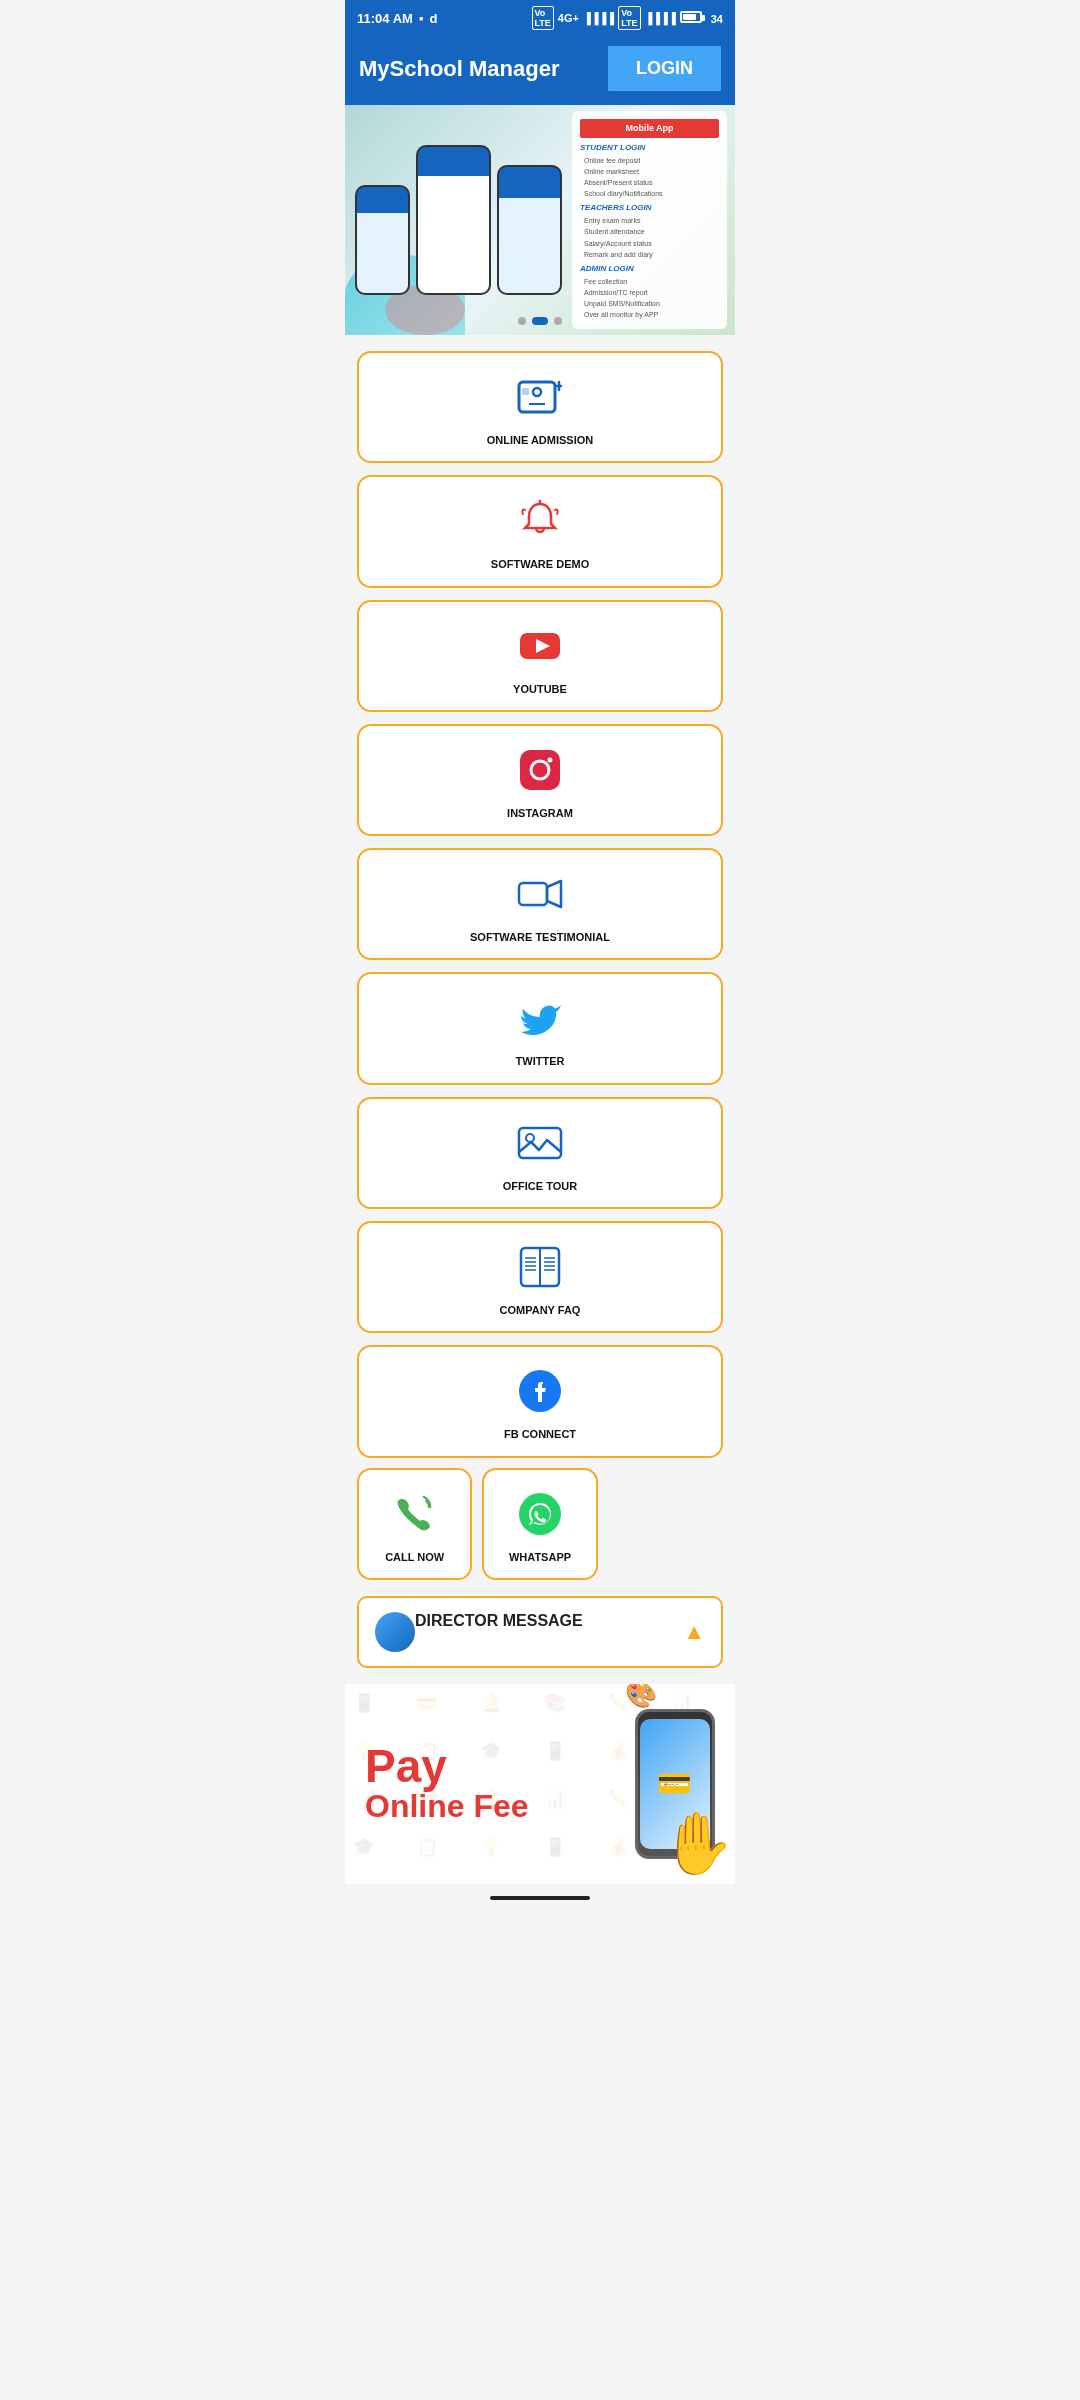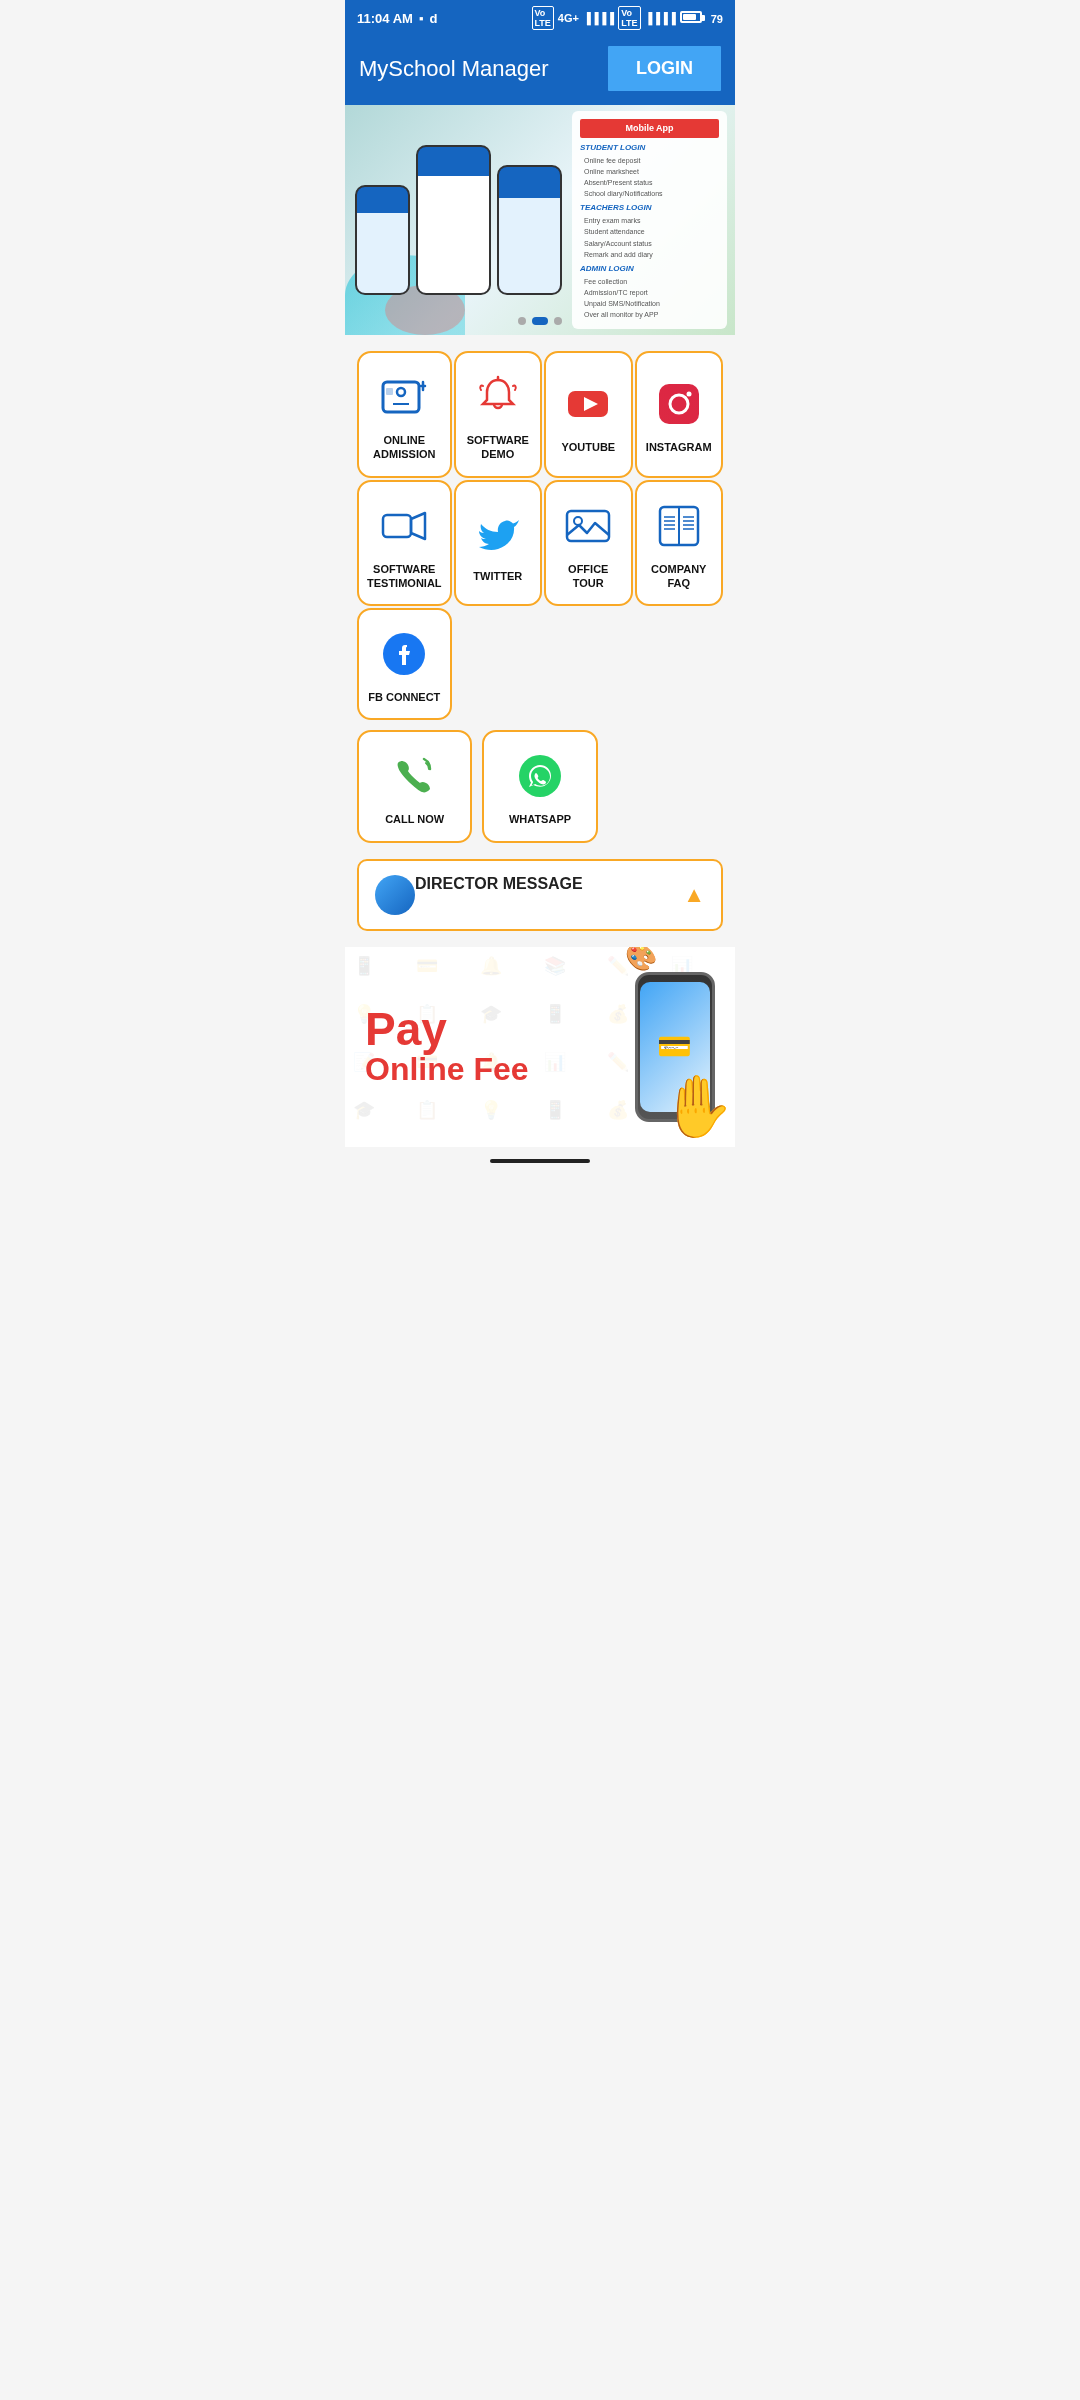--- a/index.html
+++ b/index.html
@@ -57,21 +57,21 @@
     .header {
       background: #1565C0;
       display: flex;
       justify-content: space-between;
       align-items: center;
       padding: 10px 14px 14px;
     }
     .app-title {
       color: white;
       font-size: 22px;
-      font-weight: normal;
+      font-weight: bold;
     }
     .login-btn {
       background: #42A5F5;
       color: white;
       border: none;
       padding: 12px 28px;
       font-size: 18px;
       font-weight: bold;
       border-radius: 1px;
       cursor: pointer;
@@ -176,22 +176,22 @@
       border-radius: 4px;
     }
 
     
     .grid-container {
       padding: 16px 12px;
       background: #f5f5f5;
     }
     .grid {
       display: grid;
-      grid-template-columns: repeat(4, 1fr);
-      gap: 2px;
+      grid-template-columns: repeat(1, 1fr);
+      gap: 12px;
     }
     .grid-item {
       background: white;
       border: 2px solid #F9A825;
       border-radius: 14px;
       display: flex;
       flex-direction: column;
       align-items: center;
       justify-content: center;
       padding: 18px 8px 14px;
@@ -338,21 +338,21 @@
     <span>d</span>
   </div>
   <div class="status-right">
     <span style="font-size:9px;border:1px solid white;padding:1px 2px;border-radius:2px;">Vo<br>LTE</span>
     <span>4G+</span>
     <span>▐▐▐▐</span>
     <span style="font-size:9px;border:1px solid white;padding:1px 2px;border-radius:2px;">Vo<br>LTE</span>
     <span>▐▐▐▐</span>
     <span>
       <span class="battery-icon"><span class="battery-fill"></span></span>
-      <span style="margin-left:6px;">79</span>
+      <span style="margin-left:6px;">34</span>
     </span>
   </div>
 </div>
 
 <div class="header">
   <span class="app-title">MySchool Manager</span>
   <button class="login-btn">LOGIN</button>
 </div>
 
 <div class="banner">

